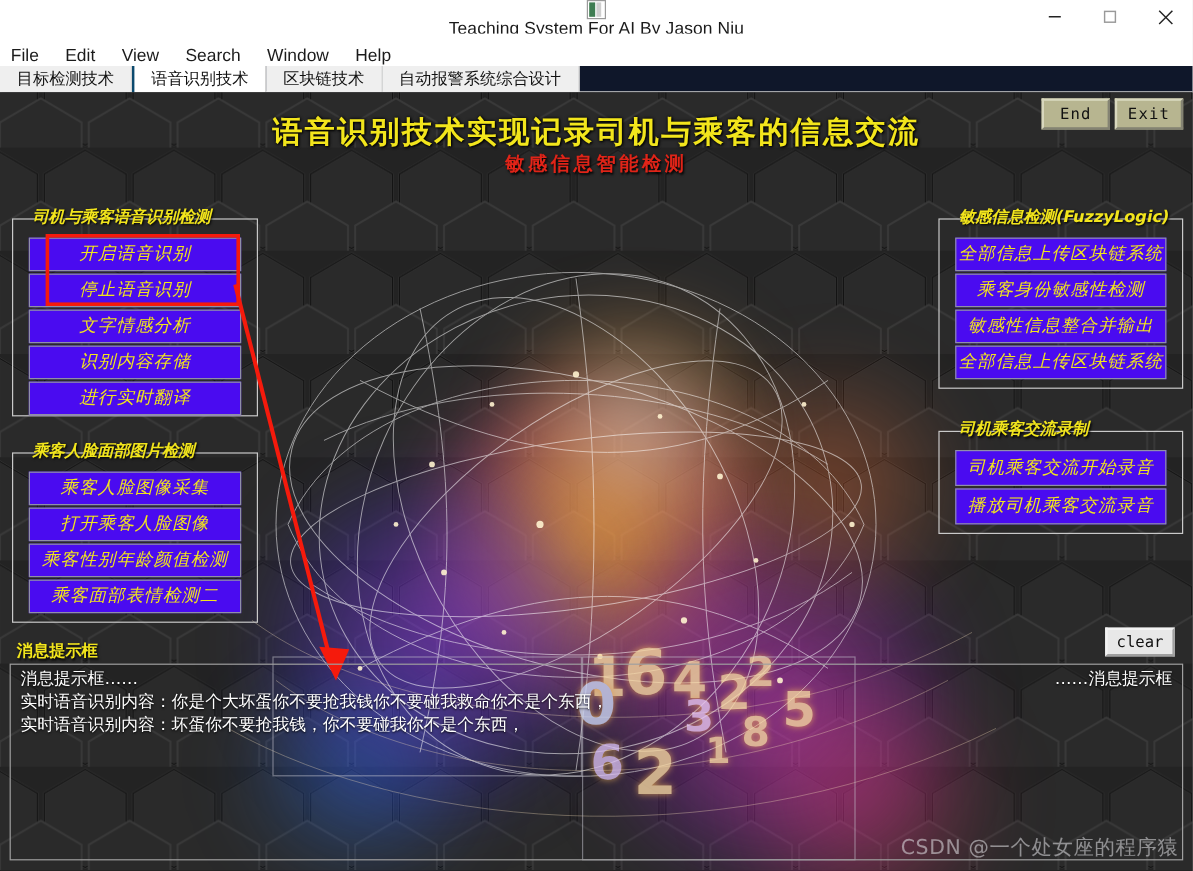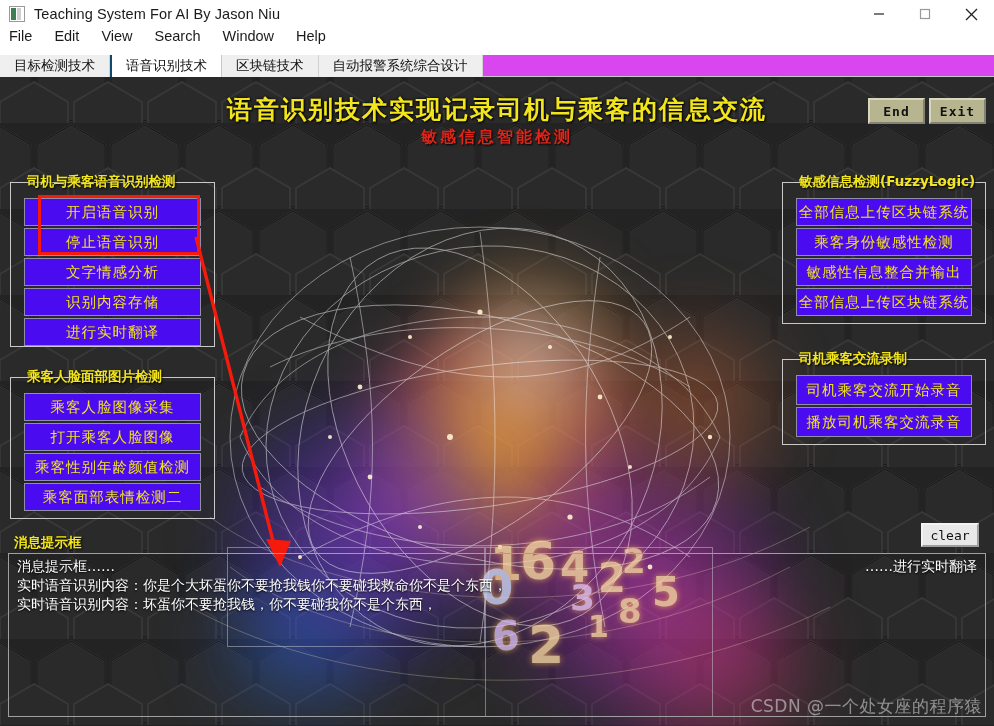--- a/index.html
+++ b/index.html
@@ -7,49 +7,49 @@
     width:994px;height:726px;overflow:hidden;
     font-family:"Liberation Sans","DejaVu Sans",sans-serif;
     background:#ffffff;
     -webkit-font-smoothing:antialiased;
   }
   .app{position:relative;width:994px;height:726px;overflow:hidden;background:#fff;}
 
   
   .titlebar{
     position:absolute;left:0;top:0;width:994px;height:28px;
-    background:#ffffff;display:flex;align-items:center;
+    background:#ffffff;display:flex;align-items:center;flex-direction:column;
   }
   .tb-icon{
     width:14px;height:14px;margin-left:9px;margin-right:9px;
     background:#ffffff;border:1px solid #9a9a9a;position:relative;flex:none;
   }
   .tb-icon i{position:absolute;display:block;top:1px;bottom:1px;}
   .tb-icon i.a{left:1px;width:5px;background:#3f7d52;}
   .tb-icon i.b{left:7px;width:4px;background:#cfcfcf;}
   .tb-title{
     font-size:14.5px;color:#1a1a1a;letter-spacing:.1px;white-space:nowrap;
   }
   .winbtns{position:absolute;right:0;top:0;height:28px;display:flex;}
   .winbtn{width:46px;height:28px;display:flex;align-items:center;justify-content:center;}
   .winbtn svg{display:block;}
 
   
   .menubar{
     position:absolute;left:0;top:28px;width:994px;height:27px;
-    background:#ffffff;display:flex;align-items:flex-start;padding-left:9px;box-sizing:border-box;
+    background:#ffffff;display:flex;align-items:flex-end;padding-left:9px;box-sizing:border-box;
   }
   .menuitem{
     font-size:14.5px;color:#1b1b1b;margin-right:22px;white-space:nowrap;
   }
 
   
   .tabbar{
     position:absolute;left:0;top:55px;width:994px;height:22px;
-    background:#d946ef;border-bottom:1px solid #c8c8c8;
+    background:#0f172a;border-bottom:1px solid #c8c8c8;
     display:flex;align-items:center;box-sizing:border-box;
   }
   .tab{
     height:22px;line-height:22px;padding:0 14px;box-sizing:border-box;
     font-size:13.5px;color:#111;white-space:nowrap;
     background:#efefef;border-right:1px solid #d2d2d2;
   }
   .tab.active{background:#ffffff;border-right:1px solid #c8c8c8;border-left:2px solid #0c4a6e;}
 
   
@@ -95,31 +95,31 @@
     text-shadow:1px 1px 2px #000, 0 0 3px #000;white-space:nowrap;
   }
   .subtitle{
     position:absolute;left:0;top:50px;width:994px;text-align:center;
     font-family:"DejaVu Sans","Liberation Sans",sans-serif;
     font-size:16px;font-weight:700;color:#e02418;letter-spacing:3px;
     text-shadow:1px 1px 2px #000;white-space:nowrap;
   }
 
   
-  .topbtns{position:absolute;right:8px;top:21px;display:flex;gap:4px;font-weight:bold;}
+  .topbtns{position:absolute;right:8px;top:5px;display:flex;gap:4px;}
   .sysbtn{
     width:57px;height:26px;background:#b7b590;
     border:2px outset #d8d7bd;box-sizing:border-box;
     font-family:"DejaVu Sans Mono","Liberation Mono",monospace;
     font-size:13px;color:#111;display:flex;align-items:center;justify-content:center;
     letter-spacing:1px;
   }
 
   
-  .group{position:absolute;box-sizing:border-box;}
+  .group{position:absolute;box-sizing:border-box;font-style:italic;}
   .group .frame{
     position:absolute;left:0;right:0;top:10px;bottom:0;
     border:1px solid #c9c9c9;box-sizing:border-box;
   }
   .group .legend{
     position:absolute;left:12px;top:0;padding:0 5px;
     font-family:"DejaVu Sans","Liberation Sans",sans-serif;
     font-size:13.5px;font-weight:700;color:#f2e51c;white-space:nowrap;
     background:transparent;line-height:19px;
     text-shadow:1px 1px 2px #000;
@@ -384,18 +384,18 @@
       <line x1="196" y1="160" x2="276" y2="476" stroke="#f51a0c" stroke-width="3.4"></line>
       <polygon points="280,490 266,462 291,464" fill="#f51a0c"></polygon>
     </svg>
 
     <div class="msglegend">消息提示框</div>
     <div class="clearbtn">clear</div>
     <div class="msgbox">
       <div class="msgtext">消息提示框……
 实时语音识别内容：你是个大坏蛋你不要抢我钱你不要碰我救命你不是个东西，
 实时语音识别内容：坏蛋你不要抢我钱，你不要碰我你不是个东西，</div>
-      <div class="msgright">……进行实时翻译</div>
+      <div class="msgright">……消息提示框</div>
     </div>
 
     <div class="watermark">CSDN @一个处女座的程序猿</div>
   </div>
 </div>
 
 </body></html>

